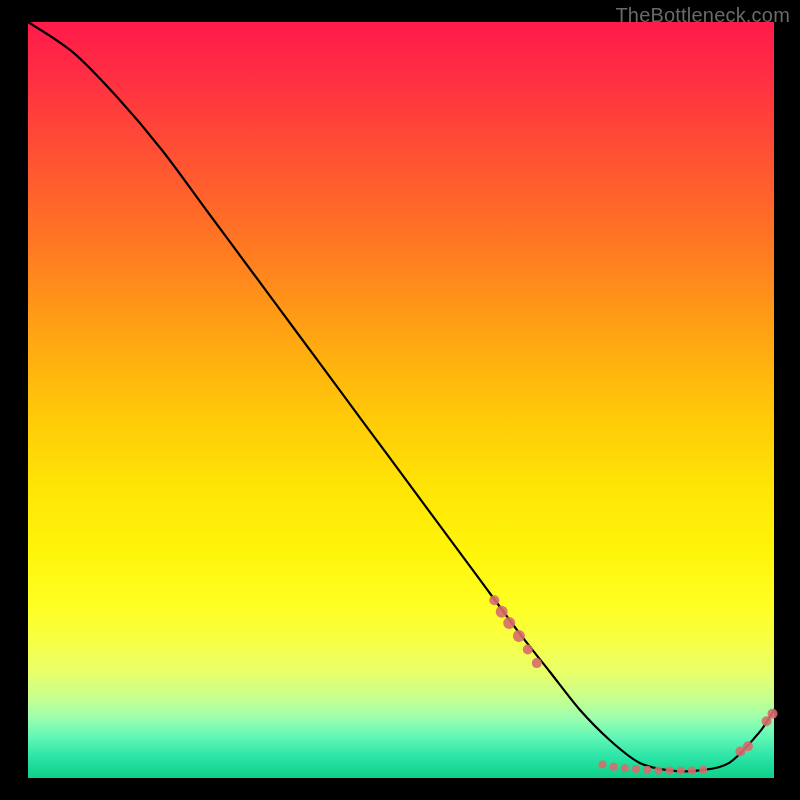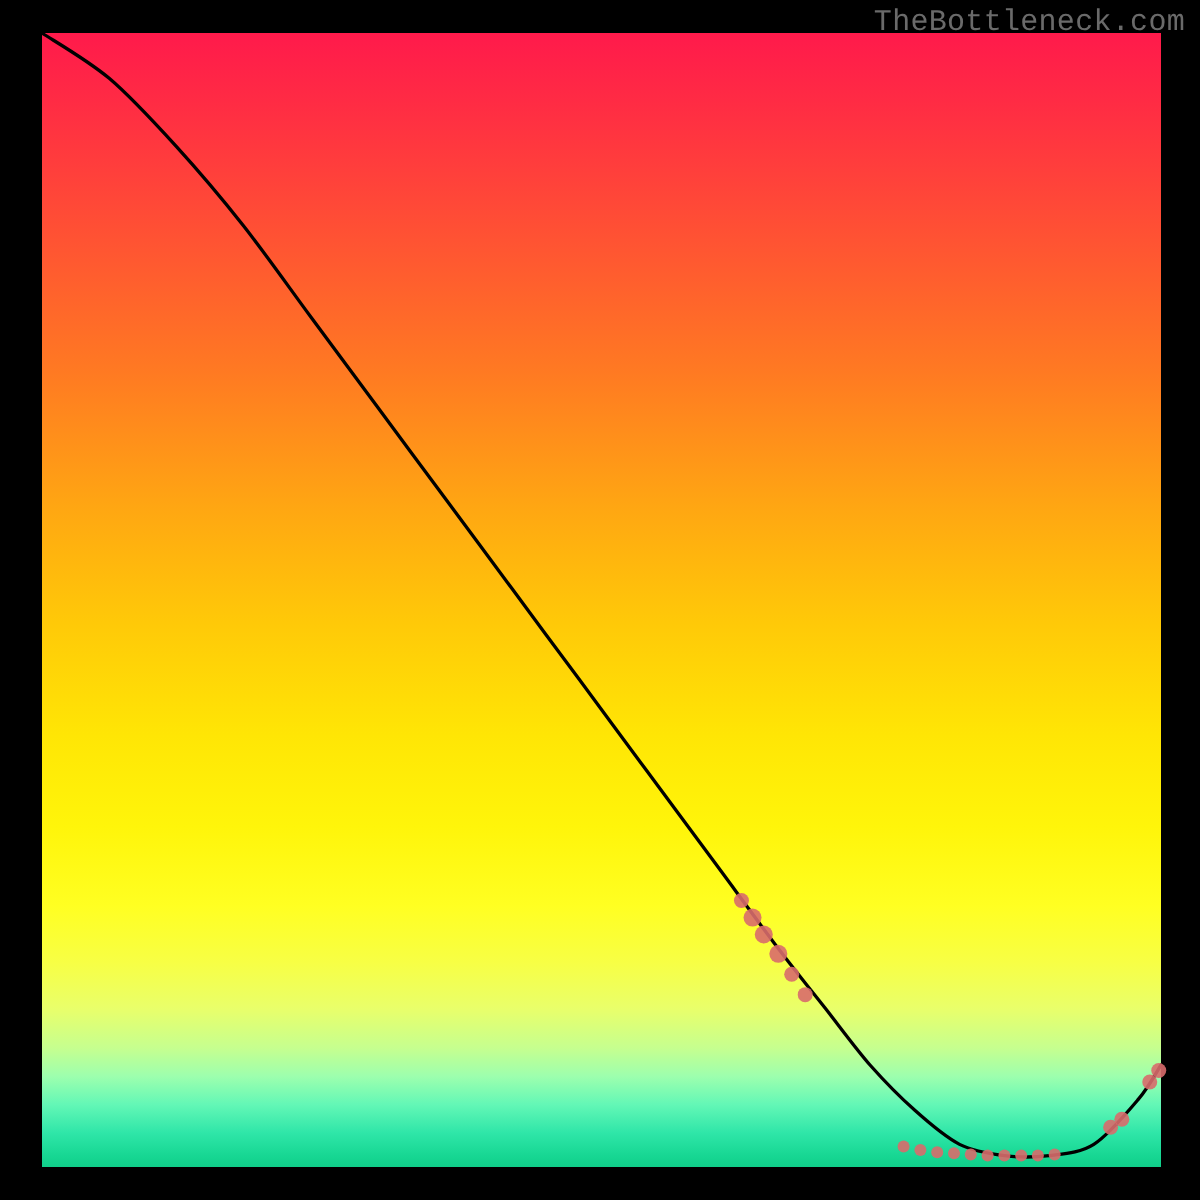--- a/index.html
+++ b/index.html
@@ -41,21 +41,21 @@
       #63f7b6 94.5%,
       #2fe6a8 97%,
       #17d793 99%,
       #10cf8a 100%
     );
   }
   .watermark {
     position: absolute;
     top: 4px;
     right: 10px;
-    font-family: Liberation Mono, monospace;
+    font-family: Liberation Sans, sans-serif;
     font-size: 20px;
     color: #6a6a6a;
     letter-spacing: 0.2px;
   }
   svg.curve {
     position: absolute;
     left: 0;
     top: 0;
     width: 746px;
     height: 756px;

